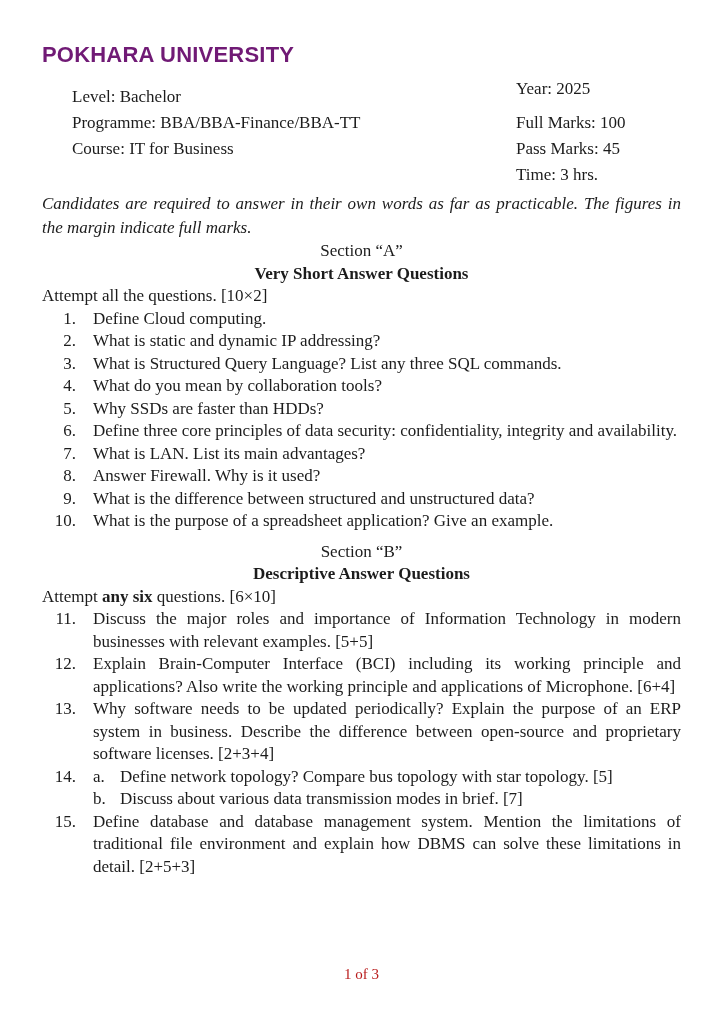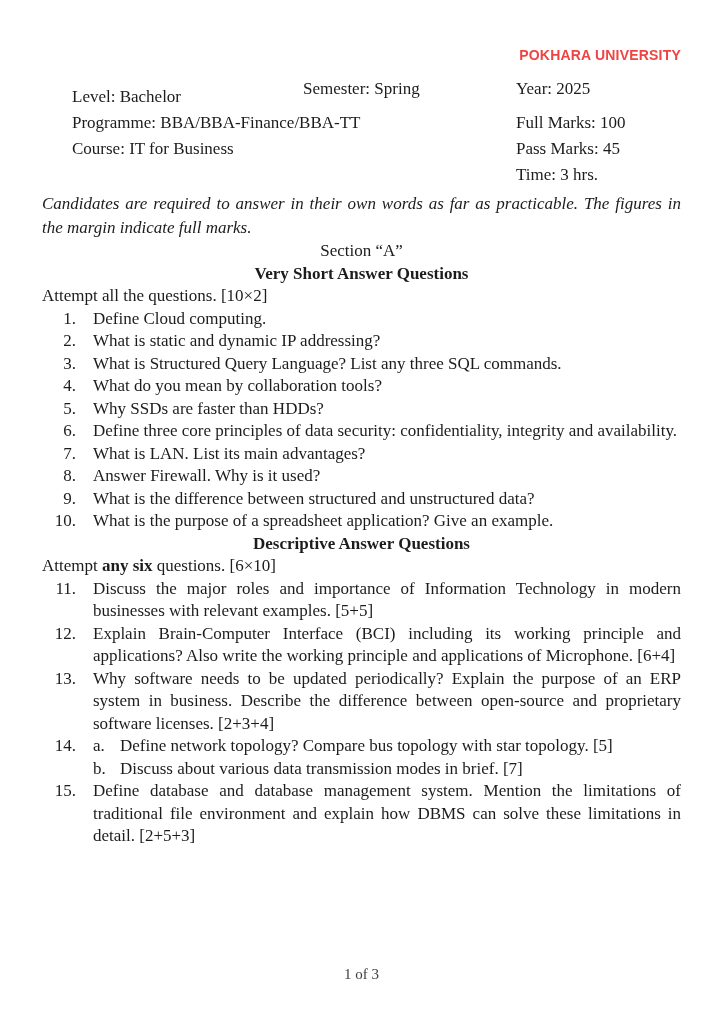--- a/index.html
+++ b/index.html
@@ -9,27 +9,27 @@
     margin:0 auto;
     background:#ffffff;
     box-sizing:border-box;
     padding:44px 42px 0 42px;
     font-family:"Liberation Serif", serif;
     font-size:17px;
     color:#1c1c1c;
     overflow:hidden;
   }
   .doc-title {
-    text-align:right;
+    text-align:left;
     font-family:"Liberation Sans", sans-serif;
     font-weight:bold;
-    font-size:14px;
+    font-size:22px;
     letter-spacing:0.2px;
     line-height:22px;
-    color:#ef4444;
+    color:#701a75;
   }
   .meta {
     margin:10px 0 0 30px;
     display:grid;
     grid-template-columns:231px 213px auto;
     line-height:26px;
   }
   .meta .c1 { grid-column:1;margin-top:8px; }
   .meta .c2 { grid-column:2; }
   .meta .c3 { grid-column:3; }
@@ -52,33 +52,32 @@
   .just { text-align:justify; }
   .qbody { flex:1; }
   .sub { display:flex; }
   .sublet { flex:0 0 27px; }
   .subtext { flex:1; }
   .footer {
     position:absolute;
     left:0; right:0; top:966px;
     text-align:center;
     font-size:15px;
-    color:#404040;
+    color:#b91c1c;
   }
 </style>
 </head>
 <body>
 
 <div class="page">
 
   <div class="doc-title">POKHARA UNIVERSITY</div>
 
   <div class="meta">
     <div class="c1">Level: Bachelor</div>
-    <div class="c2">Semester: Spring</div>
     <div class="c3">Year: 2025</div>
 
     <div class="span2">Programme: BBA/BBA-Finance/BBA-TT</div>
     <div class="c3">Full Marks: 100</div>
 
     <div class="span2">Course: IT for Business</div>
     <div class="c3">Pass Marks: 45</div>
 
     <div class="span2"></div>
     <div class="c3">Time: 3 hrs.</div>
@@ -126,20 +125,21 @@
     <div class="q">
       <div class="qnum">9.</div>
       <div class="qtext">What is the difference between structured and unstructured data?</div>
     </div>
     <div class="q">
       <div class="qnum">10.</div>
       <div class="qtext">What is the purpose of a spreadsheet application? Give an example.</div>
     </div>
   </div>
 
+  <div class="center section-head b-gap">Section “B”</div>
   <div class="center bold">Descriptive Answer Questions</div>
   <div class="attempt"><span>Attempt </span><b>any six</b><span> questions. [6×10]</span></div>
 
   <div class="qlist">
     <div class="q">
       <div class="qnum">11.</div>
       <div class="qtext just">Discuss the major roles and importance of Information Technology in modern businesses with relevant examples.  [5+5]</div>
     </div>
     <div class="q">
       <div class="qnum">12.</div>

